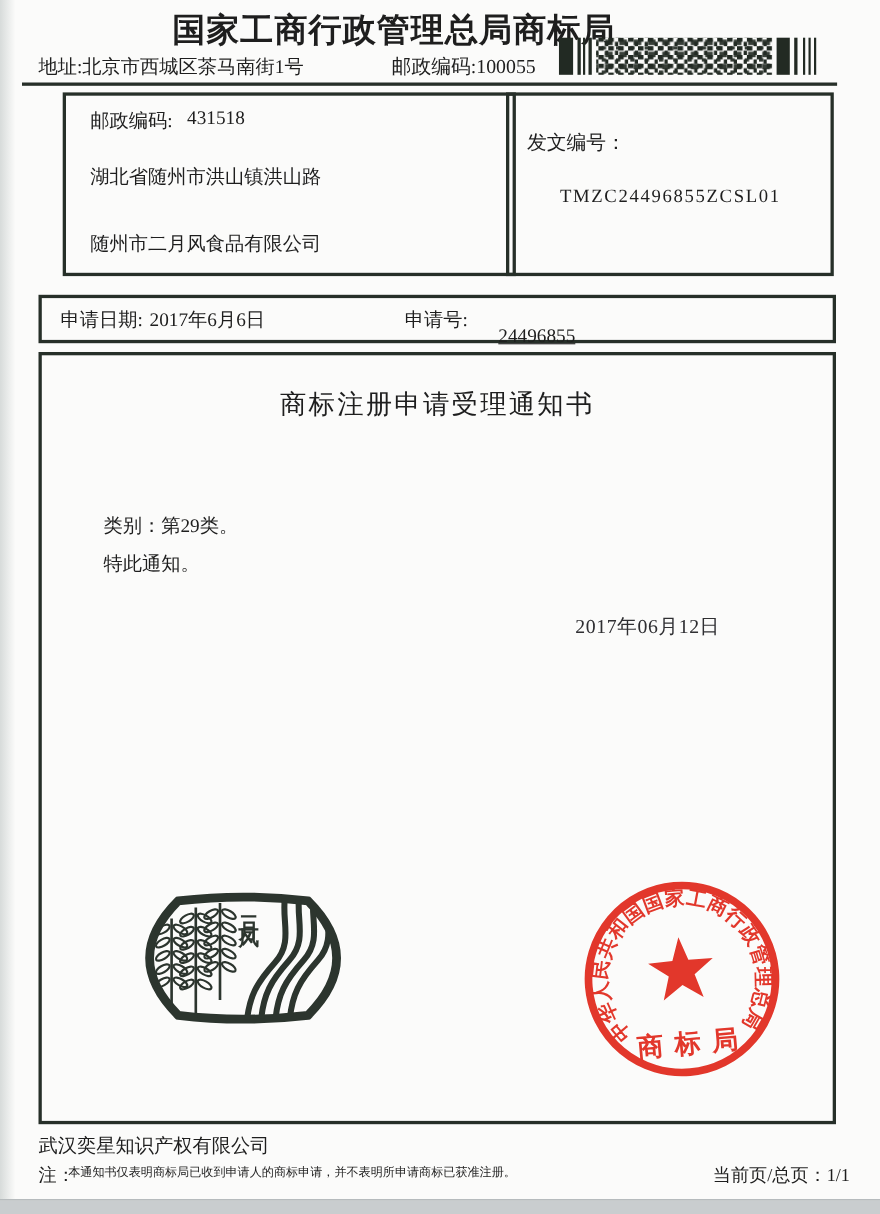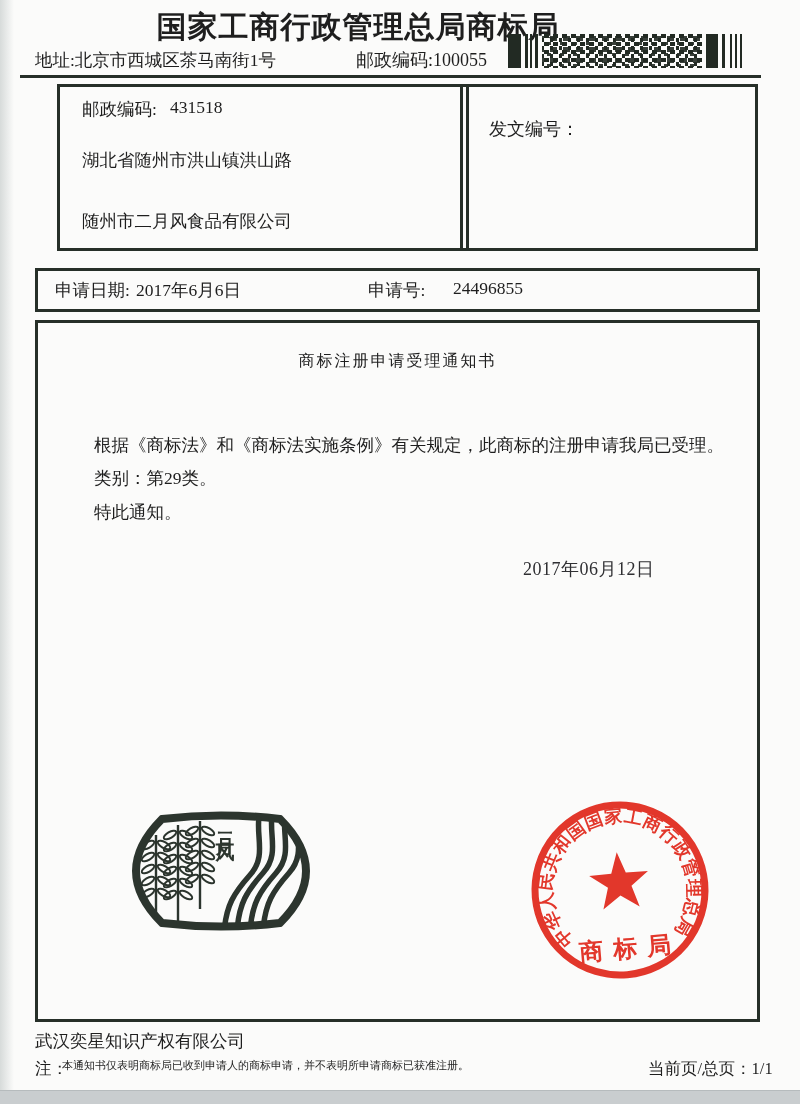--- a/index.html
+++ b/index.html
@@ -28,30 +28,30 @@
   .dispatch-box{left:460px;top:84px;width:292px;height:161px;}
   .meta-box{left:35px;top:268px;width:719px;height:38px;}
   .notice-box{left:35px;top:320px;width:719px;height:696px;}
   .fs{font-size:17.5px;}
   
   .r-postal-label{left:22px;top:10px;}
   .r-postal-value{left:110px;top:10px;}
   .r-address{left:22px;top:61px;}
   .r-company{left:22px;top:122px;}
   
-  .d-label{left:16px;top:30px;font-size:18px;margin-left:10px;}
+  .d-label{left:16px;top:30px;font-size:18px;}
   .d-number{left:46px;top:82px;font-size:17px;letter-spacing:1.5px;}
   
   .m-date-label{left:17px;top:7px;}
   .m-date-value{left:98px;top:7px;}
   .m-no-label{left:330px;top:7px;}
-  .m-no-value{left:415px;top:7px;}
+  .m-no-value{left:415px;top:24px;text-decoration:underline;}
   
   .n-title{position:absolute;left:0;top:28px;width:100%;text-align:center;
-    font-size:16px;letter-spacing:2px;white-space:nowrap;}
+    font-size:24px;letter-spacing:2px;white-space:nowrap;}
   .n-salutation{left:22px;top:78px;}
   .n-body{left:56px;top:110px;}
   .n-category{left:56px;top:143px;}
   .n-closing{left:56px;top:177px;}
   
   .logo{position:absolute;left:90px;top:486px;width:186px;height:124px;}
   .logo svg{position:absolute;left:0;top:0;}
   .logo-vert{position:absolute;left:84px;top:9px;
     writing-mode:vertical-rl;text-orientation:upright;
     font-size:19px;letter-spacing:5px;font-weight:600;color:#2c352e;}
@@ -101,32 +101,32 @@
 
 <div class="box recipient-box">
   <span class="abs fs r-postal-label">邮政编码:</span>
   <span class="abs fs r-postal-value">431518</span>
   <div class="abs fs r-company">随州市二月风食品有限公司</div>
   <div class="abs fs r-address">湖北省随州市洪山镇洪山路</div>
 </div>
 
 <div class="box dispatch-box">
   <div class="abs d-label">发文编号：</div>
+  <div class="abs d-number">TMZC24496855ZCSL01</div>
 </div>
 
 <div class="box meta-box">
   <span class="abs fs m-date-label">申请日期:</span>
   <span class="abs fs m-date-value">2017年6月6日</span>
   <span class="abs fs m-no-label">申请号:</span>
   <span class="abs fs m-no-value">24496855</span>
 </div>
 
 <div class="box notice-box">
   <div class="n-title">商标注册申请受理通知书</div>
-  <div class="abs fs n-body">根据《商标法》和《商标法实施条例》有关规定，此商标的注册申请我局已受理。</div>
   <div class="abs fs n-category">类别：第29类。</div>
   <div class="abs fs n-closing">特此通知。</div>
 
   <div class="logo">
     <svg viewBox="0 0 186 124" width="186" height="124" aria-hidden="true">
       <defs>
         <g id="gp" stroke="#2c352e" stroke-width="2" fill="none">
           <ellipse cx="-8" cy="0" rx="7" ry="3" transform="rotate(-30 -8 0)"></ellipse>
           <ellipse cx="8" cy="0" rx="7" ry="3" transform="rotate(30 8 0)"></ellipse>
         </g>

